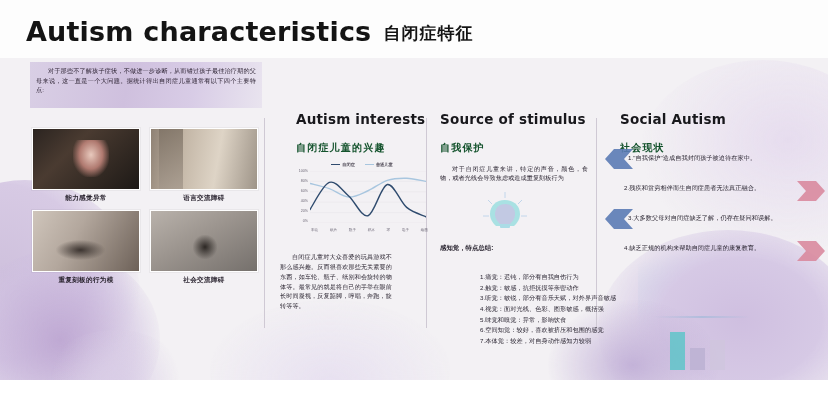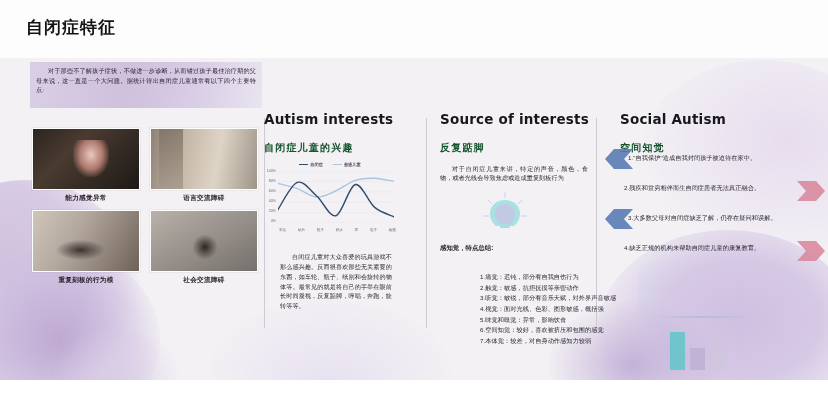--- a/index.html
+++ b/index.html
@@ -71,21 +71,21 @@
   .divider{position:absolute;left:264px;top:118px;width:1px;height:210px;background:#cfc9d4;}
   .divider2{position:absolute;left:426px;top:118px;width:1px;height:210px;background:#cfc9d4;}
   .divider3{position:absolute;left:596px;top:118px;width:1px;height:210px;background:#cfc9d4;}
 
   
   .col-head-en{font-size:13.5px;font-weight:600;color:#18181c;font-family:"DejaVu Sans",sans-serif;
     letter-spacing:0.2px;line-height:1.15;}
   .col-head-cn{font-size:10px;font-weight:700;color:#14532d;letter-spacing:1.2px;line-height:1.3;margin-top:13px;}
 
   
-  .col2{position:absolute;left:264px;top:112px;width:140px;}
+  .col2{position:absolute;left:296px;top:112px;width:140px;}
   .chart-box{margin-top:8px;width:132px;height:78px;position:relative;}
   .legend{display:flex;justify-content:center;gap:10px;font-size:4.2px;color:#55505c;margin-bottom:2px;}
   .legend i{display:inline-block;width:9px;height:1.5px;vertical-align:middle;margin-right:2px;}
   .lg1 i{background:#2f4b6e;}
   .lg2 i{background:#a8c6df;}
   .plot{position:relative;width:132px;height:62px;}
   .ylab{position:absolute;left:0;top:0;width:13px;height:54px;}
   .ylab span{position:absolute;right:1px;font-size:3.6px;color:#6b6675;transform:translateY(-50%);}
   .xlab{position:absolute;left:15px;right:0;bottom:-1px;display:flex;justify-content:space-between;}
   .xlab span{font-size:3.6px;color:#6b6675;}
@@ -133,20 +133,21 @@
   <div class="blob blob-a"></div>
   <div class="blob blob-b"></div>
   <div class="blob blob-c"></div>
   <div class="blob blob-g"></div>
   <div class="cyan-wash"></div>
   <div class="blob blob-e"></div>
   <div class="blob blob-f"></div>
   <div class="bg-bottom"></div>
 
   <div class="header">
+    <div class="title-en">Autism characteristics</div>
     <div class="title-cn">自闭症特征</div>
   </div>
 
   <div class="intro-wrap">
     <div class="intro-bg"></div>
     <div class="intro-text">对于那些不了解孩子症状，不做进一步诊断，从而错过孩子最佳治疗期的父母来说，这一直是一个大问题。据统计得出自闭症儿童通常有以下四个主要特点:</div>
   </div>
 
   <div class="grid">
     <div class="grid-row">
@@ -216,22 +217,22 @@
           <span>电子</span>
           <span>绘画</span>
         </div>
       </div>
     </div>
   </div>
 
   <div class="col2-para">自闭症儿童对大众喜爱的玩具游戏不那么感兴趣。反而很喜欢那些无关紧要的东西，如车轮、瓶子、纸别和会旋转的物体等。最常见的就是将自己的手举在眼前长时间凝视，反复踮脚，哼唱，奔跑，旋转等等。</div>
 
   <div class="col3">
-    <div class="col-head-en">Source of interests</div>
-    <div class="col-head-cn">反复踮脚</div>
+    <div class="col-head-en">Source of stimulus</div>
+    <div class="col-head-cn">自我保护</div>
     <div class="col3-para">对于自闭症儿童来讲，特定的声音，颜色，食物，或者光线会导致焦虑或造成重复刻板行为</div>
     <svg class="brain-icon" viewBox="0 0 54 48">
       <g opacity="0.85">
         <path d="M27 10c-9 0-15 6-15 14 0 6 4 10 6 12h18c2-2 6-6 6-12 0-8-6-14-15-14z" fill="#7fd8da" opacity="0.75"></path>
         <path d="M27 14c-6 0-10 4-10 10 0 5 3 8 5 10h10c2-2 5-5 5-10 0-6-4-10-10-10z" fill="#c6b6e0" opacity="0.7"></path>
         <rect x="22" y="34" width="10" height="4" rx="1" fill="#9fd9e4"></rect>
         <g stroke="#a9c8e6" stroke-width="1" opacity="0.8">
           <line x1="27" y1="2" x2="27" y2="8"></line>
           <line x1="10" y1="10" x2="14" y2="14"></line>
           <line x1="44" y1="10" x2="40" y2="14"></line>
@@ -247,21 +248,21 @@
     <li>2.触觉：敏感，抗拒抚摸等亲密动作</li>
     <li>3.听觉：敏锐，部分有音乐天赋，对外界声音敏感</li>
     <li>4.视觉：面对光线、色彩、图形敏感，概括强</li>
     <li>5.味觉和嗅觉：异常，影响饮食</li>
     <li>6.空间知觉：较好，喜欢被挤压和包围的感觉</li>
     <li>7.本体觉：较差，对自身动作感知力较弱</li>
   </ul>
 
   <div class="col4">
     <div class="col-head-en">Social Autism</div>
-    <div class="col-head-cn">空间知觉</div>
+    <div class="col-head-cn">社会现状</div>
   </div>
 
   <div class="ss-list">
     <div class="ss-row">
       <svg class="arrow-l" viewBox="0 0 30 22">
         <path d="M29 1 L10 1 L1 11 L10 21 L29 21 L20 11 Z" fill="#5b7bb5" opacity="0.9"></path>
       </svg>
       <div class="ss-text">1."自我保护"造成自我封闭孩子被迫待在家中。</div>
     </div>
     <div class="ss-row">

